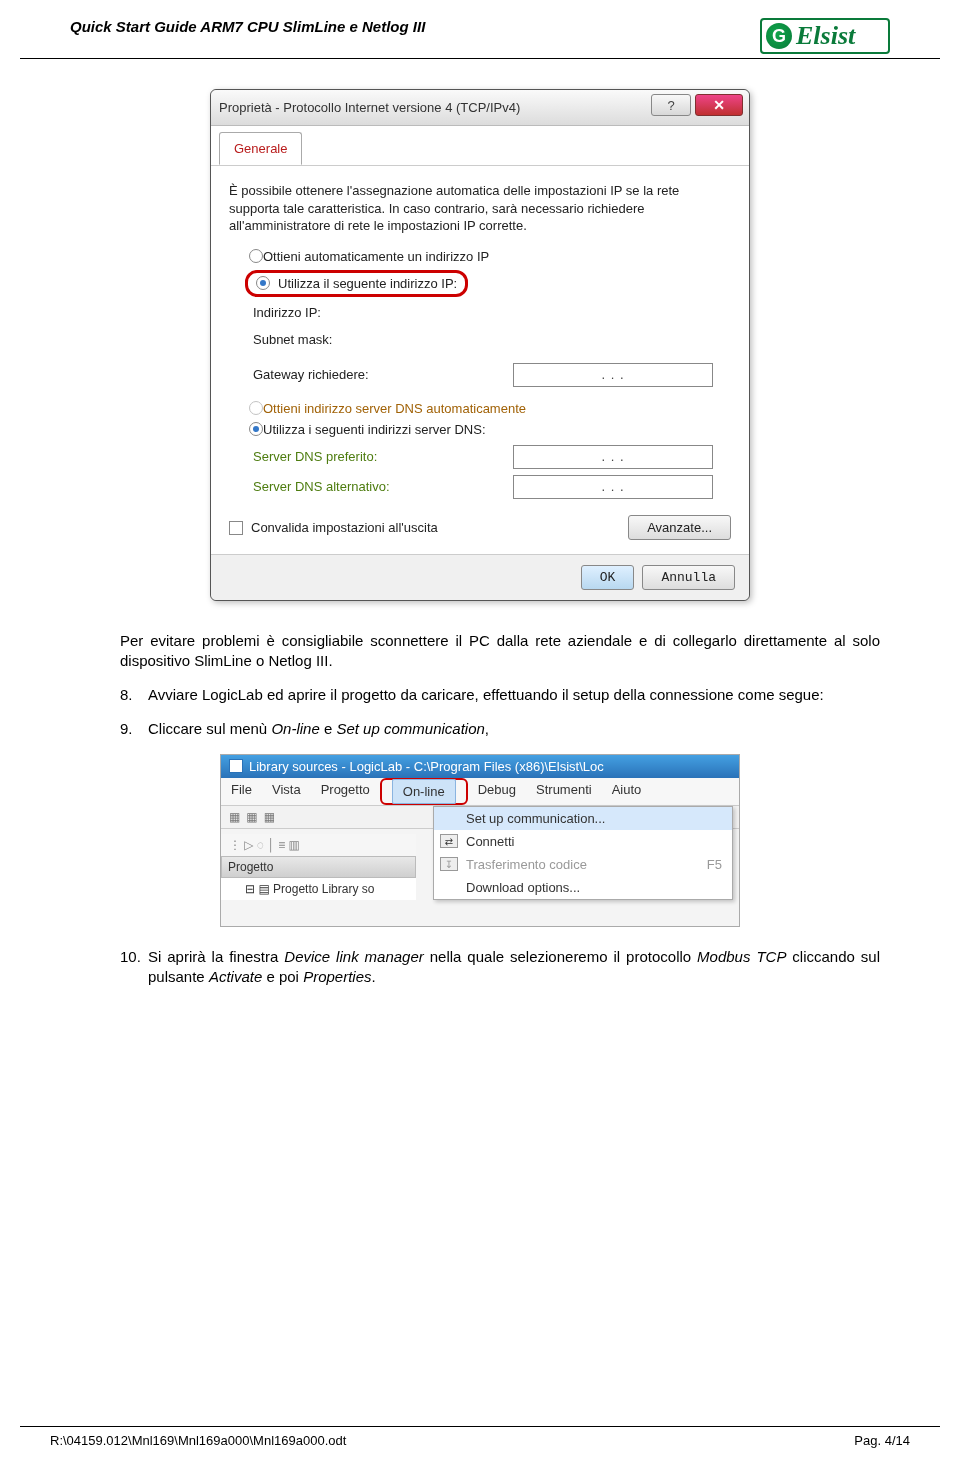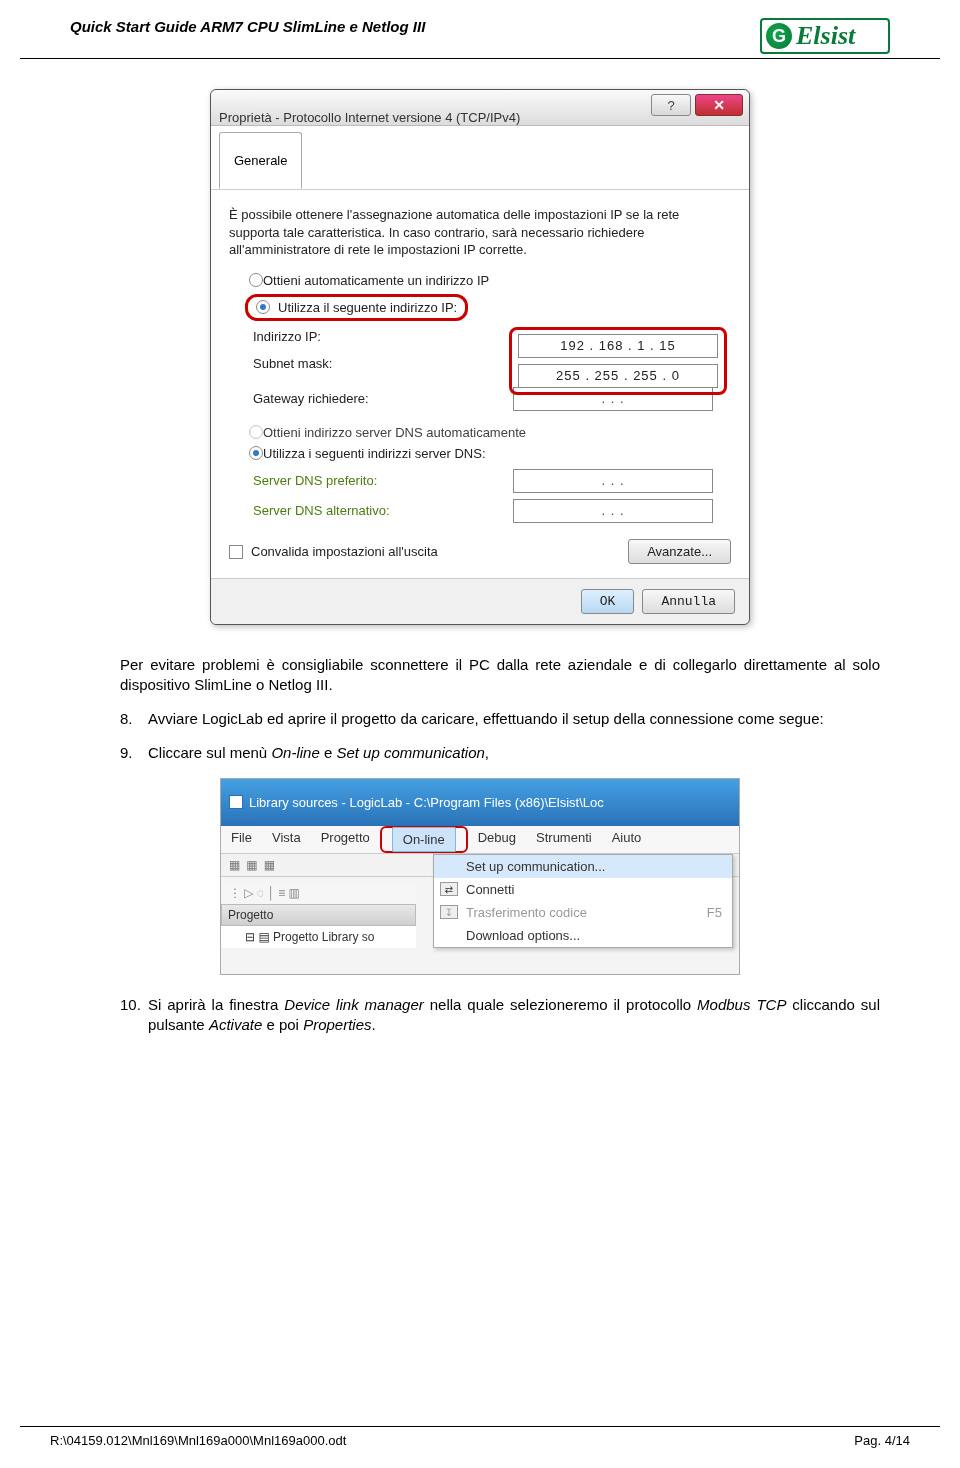--- a/index.html
+++ b/index.html
@@ -65,21 +65,21 @@
     border-radius: 6px;
     background: #f0f0f0;
     box-shadow: 2px 2px 6px rgba(0,0,0,.25);
   }
   .titlebar {
     height: 36px;
     background: linear-gradient(#fafafa, #dcdcdc);
     border-bottom: 1px solid #bbb;
     border-radius: 6px 6px 0 0;
     display: flex;
-    align-items: flex-end;
+    align-items: center;
     padding: 0 8px;
     position: relative;
   }
   .tb-title { font-size: 13px; color: #333; }
   .tb-right {
     position:absolute; right:6px; top:4px; display:flex; gap:4px;
   }
   .tb-btn {
     width: 40px; height: 22px;
     border: 1px solid #888; border-radius: 3px;
@@ -94,26 +94,26 @@
     color:#fff;font-weight:bold;font-size:14px;
     display:flex;align-items:center;justify-content:center;
   }
   .tabstrip {
     padding: 6px 8px 0 8px;
     background: #fff;
     border-bottom: 1px solid #ccc;
     display:flex;
   }
   .tab {
-    padding: 20px 14px;
+    padding: 8px 14px;
     border:1px solid #aaa;
     border-bottom: 1px solid #fff;
     border-radius: 3px 3px 0 0;
     background:#fff;
-    font-size:13px;color:#000000;
+    font-size:13px;color:#b91c1c;
   }
   .dlg-body {
     background: #fff;
     padding: 16px 18px 14px 18px;
     font-size: 13px;
     color: #222;
   }
   .dlg-desc { margin-bottom: 14px; line-height: 1.35; }
   .opt-row { display:flex; align-items:center; margin: 6px 0; }
   .radio {
@@ -159,21 +159,21 @@
   
   .para { margin: 6px 0 14px 40px; text-align: justify; line-height:1.35; font-size:15px; }
   .italic { font-style: italic; }
   
   .ll {
     width: 520px; margin: 6px auto 20px auto;
     border:1px solid #aaa; background:#f4f4f4;
   }
   .ll-title{
     background: linear-gradient(#44a0e2,#2a72b8); color:#fff;
-    padding: 16px 8px; font-size:13px; display:flex;gap:6px;
+    padding: 4px 8px; font-size:13px; display:flex;gap:6px;
   }
   .ll-menubar {
     background:#f7f7f7; border-bottom:1px solid #ccc;
     display:flex; font-size:13px;color:#333;
   }
   .ll-menubar span{padding:4px 10px;}
   .ll-menubar span.sel{background:#cde3f8;border:1px solid #8ab4e0;border-radius:2px;}
   .ll-hl{border:2px solid #c00;border-radius:6px;padding:1px 2px;}
   .ll-tool{background:#f2f2f2;border-bottom:1px solid #ccc;padding:4px 8px;display:flex;gap:6px;font-size:12px;color:#777;position:relative}
   .ll-dropdown{
@@ -230,42 +230,36 @@
         <span>Ottieni automaticamente un indirizzo IP</span>
       </div>
       <div class="opt-row" style="margin-left:16px">
         <span class="hl-red">
           <span class="radio on"></span>
           <span>Utilizza il seguente indirizzo IP:</span>
         </span>
       </div>
 
       <div class="sec-group">
-        <div class="hl-wrap">
-          <div class="ip-box-wrap" style="position:static">
-            <div class="ipfield">192 . 168 .   1  .  15</div>
-            <div class="ipfield">255 . 255 . 255 .   0</div>
-          </div>
-        </div>
         <div class="ip-grid">
           <div class="ip-row">
               <span class="lbl">Indirizzo IP:</span>
             </div>
           <div class="ip-row" style="margin-top:12px">
               <span class="lbl">Subnet mask:</span>
             </div>
           <div class="ip-row" style="margin-top:16px">
             <span class="lbl">Gateway richiedere:</span>
             <span style="width:100px"></span>
             <div class="ipfield blank">.       .       .</div>
           </div>
         </div>
       </div>
 
-      <div class="opt-row" style="margin-left:20px;color:#404040">
+      <div class="opt-row" style="margin-left:20px;color:#a16207">
         <span class="radio dim"></span>
         <span>Ottieni indirizzo server DNS automaticamente</span>
       </div>
       <div class="opt-row" style="margin-left:20px">
         <span class="radio on"></span>
         <span>Utilizza i seguenti indirizzi server DNS:</span>
       </div>
       <div class="ip-grid dns-group">
         <div class="ip-row">
           <span class="lbl">Server DNS preferito:</span>

